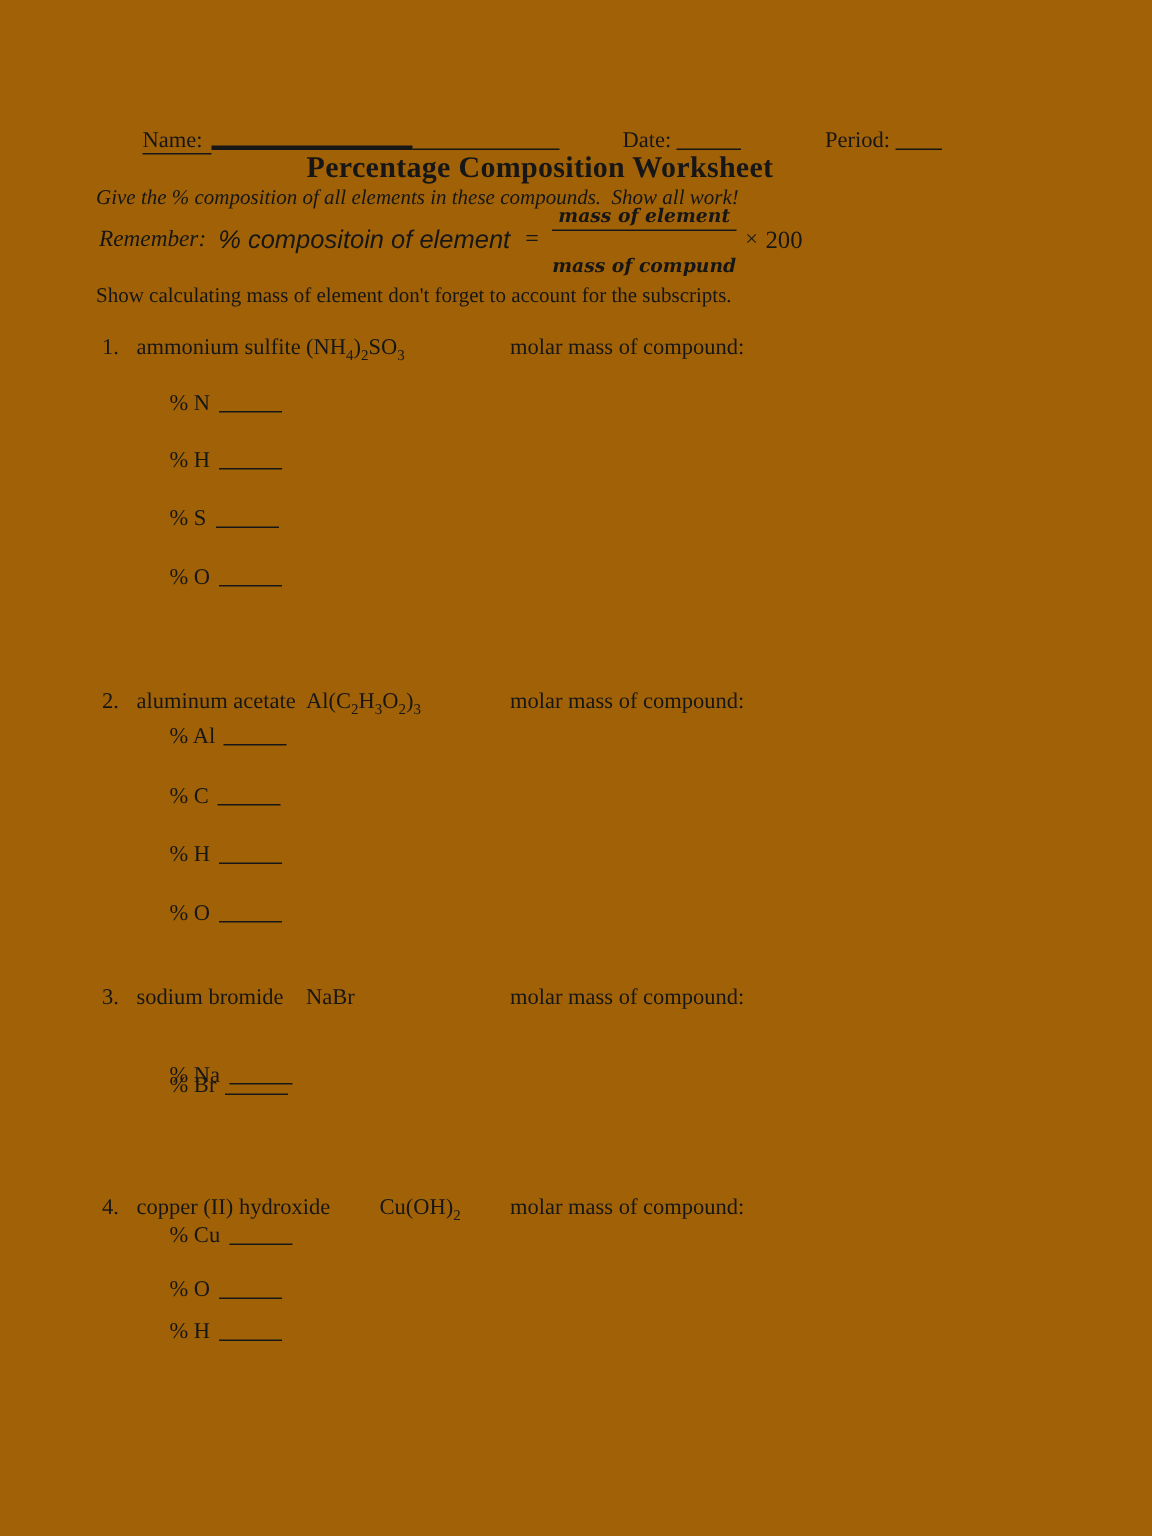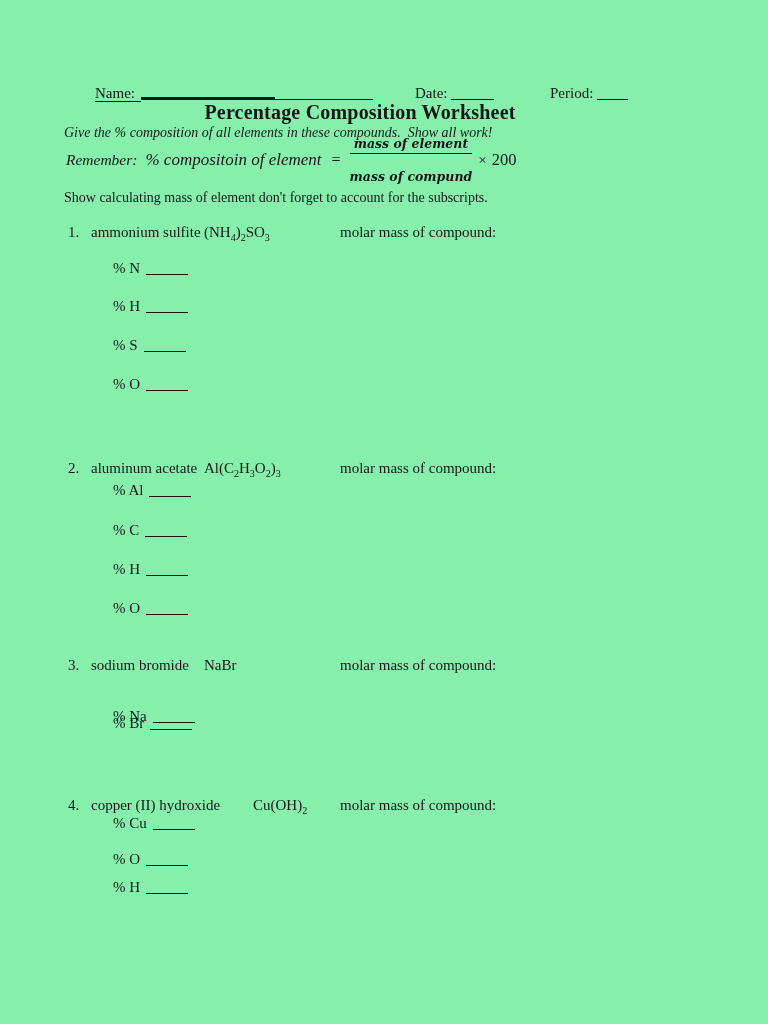--- a/index.html
+++ b/index.html
@@ -3,21 +3,21 @@
 <meta charset="utf-8">
 <style>
   * { margin: 0; padding: 0; box-sizing: border-box; }
   html, body { width: 768px; height: 1024px; background: #ffffff; }
   body {
     font-family: "Liberation Serif", "DejaVu Serif", serif;
     color: #161616;
     position: relative;
     overflow: hidden;
   }
-  .page { position: relative; width: 768px; height: 1024px; background: #86efac; }
+  .page { position: relative; width: 768px; height: 1024px; background: #a16207; }
   .abs { position: absolute; }
 
   
   .hdr { font-size: 15px; white-space: nowrap; }
   .underlined { border-bottom: 1.6px solid #161616; padding-right: 6px; }
   .blank {
     display: inline-block;
     border-bottom: 1.6px solid #161616;
     position: relative;
     top: 2px;
@@ -42,21 +42,21 @@
 
   
   .formula-row {
     left: 66px; top: 139px;
     display: flex;
     align-items: center;
     height: 42px;
     white-space: nowrap;
   }
   .remember { font-style: italic; font-size: 15.5px; margin-right: 8px; }
-  .f-lhs { font-family: Liberation Serif, serif; font-style: italic; font-size: 17px; }
+  .f-lhs { font-family: Liberation Sans, sans-serif; font-style: italic; font-size: 17px; }
   .f-eq { font-size: 16px; margin: 0 9px 0 10px; }
   .fraction {
     display: inline-flex;
     flex-direction: column;
     text-align: center;
     font-family: "DejaVu Serif", serif;
     font-style: italic;
     font-weight: bold;
     font-size: 12.5px;
     line-height: 1.25;

